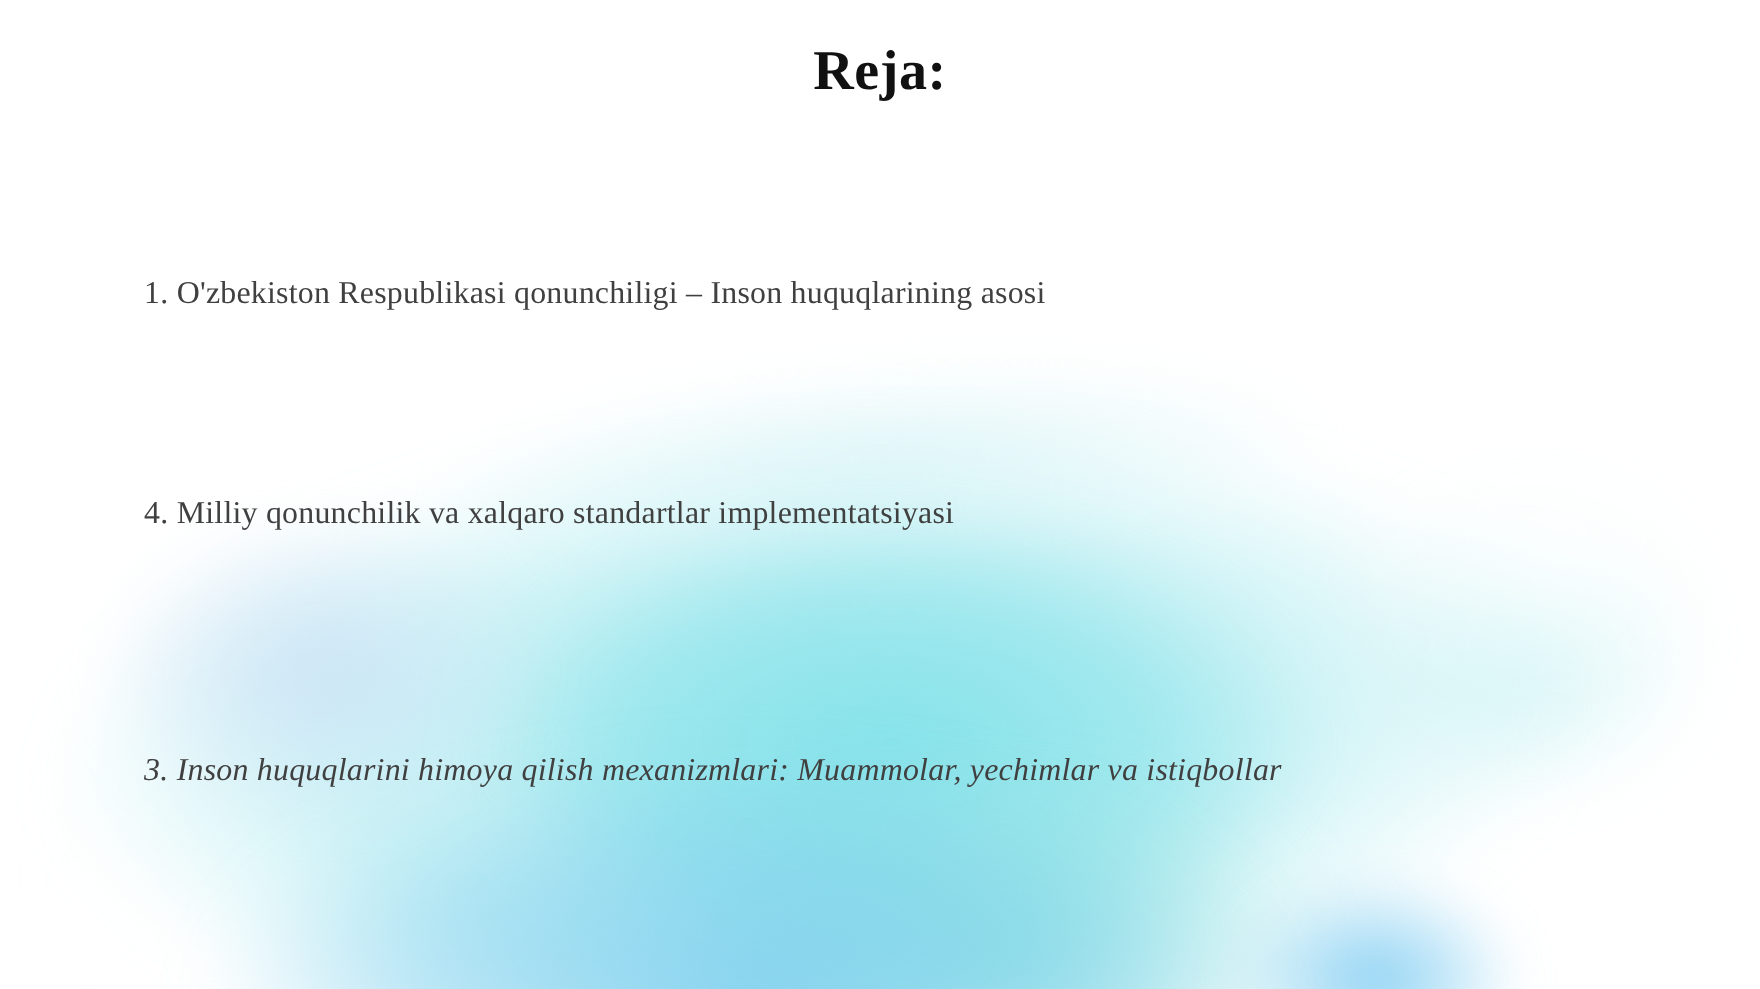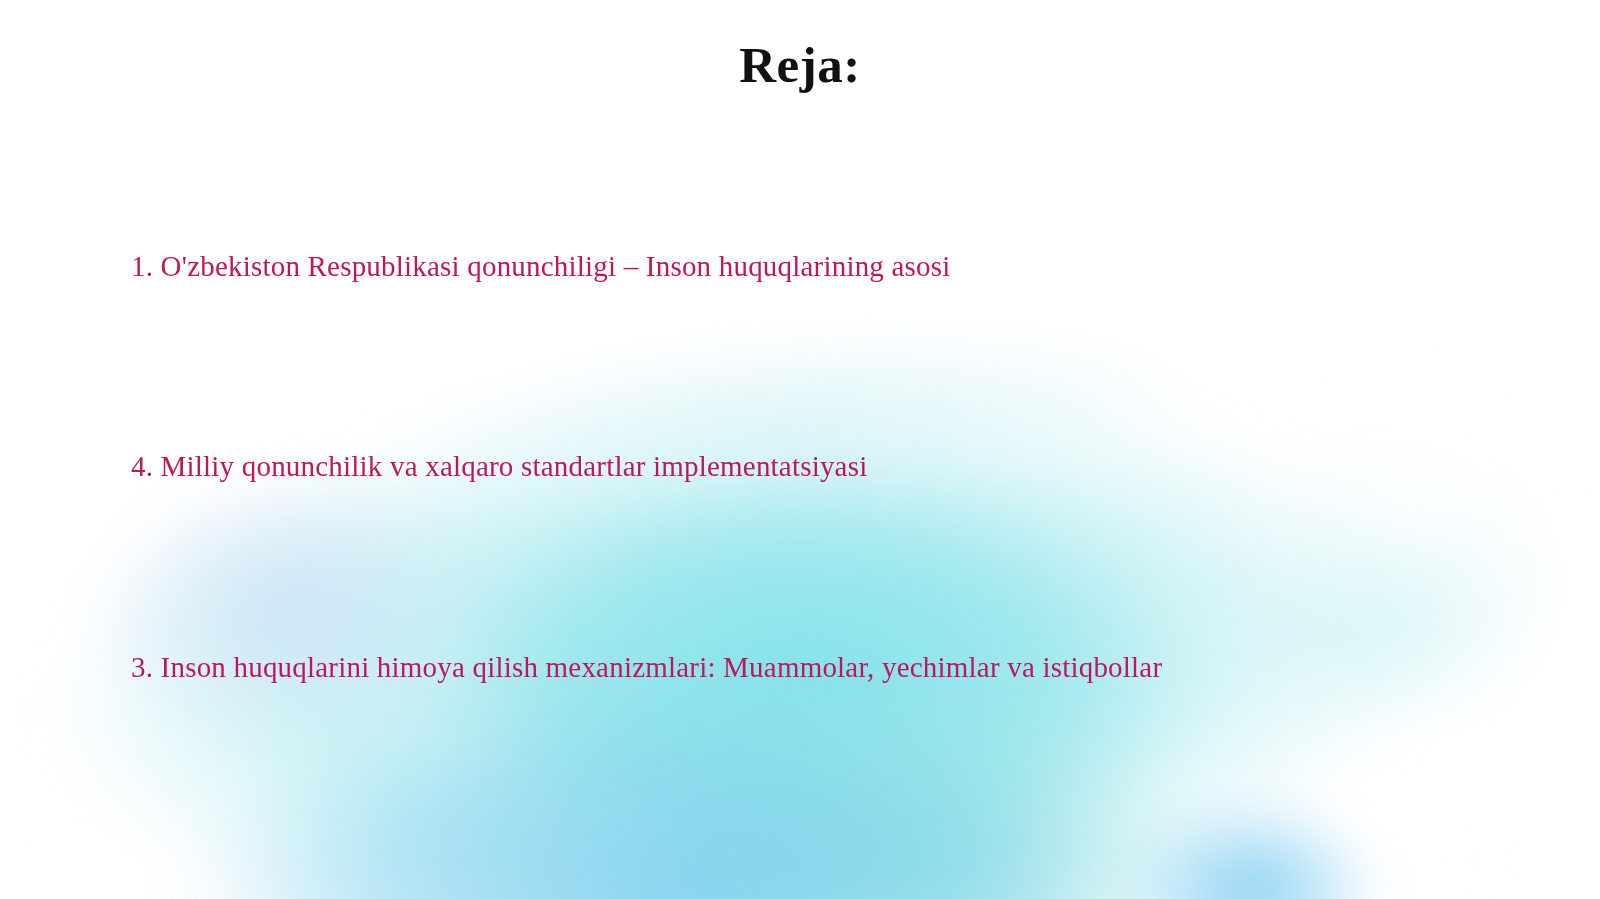--- a/index.html
+++ b/index.html
@@ -96,27 +96,27 @@
     font-weight: 700;
     color: #111111;
     letter-spacing: 0.5px;
   }
   .plan-item {
     position: absolute;
     left: 131px;
     margin: 0;
     font-size: 29px;
     font-weight: 400;
-    color: #be185d;
+    color: #404040;
     white-space: nowrap;
     letter-spacing: 0.2px;
   }
   .plan-item-1 { top: 250px; }
   .plan-item-2 { top: 450px; }
-  .plan-item-3 { top: 651px; }
+  .plan-item-3 { top: 684px; font-style: italic; }
 </style>
 </head>
 <body>
 
 <div class="slide">
 
   <div class="watercolor">
     <div class="blob blob-main"></div>
     <div class="blob blob-pale-top"></div>
     <div class="blob blob-aqua-core"></div>

